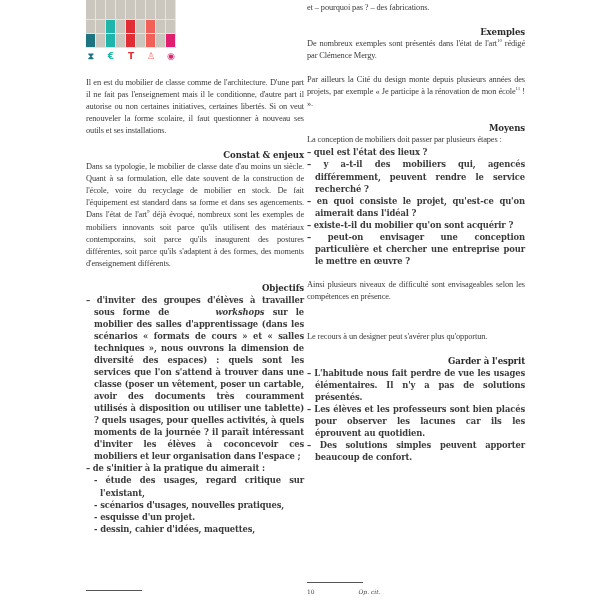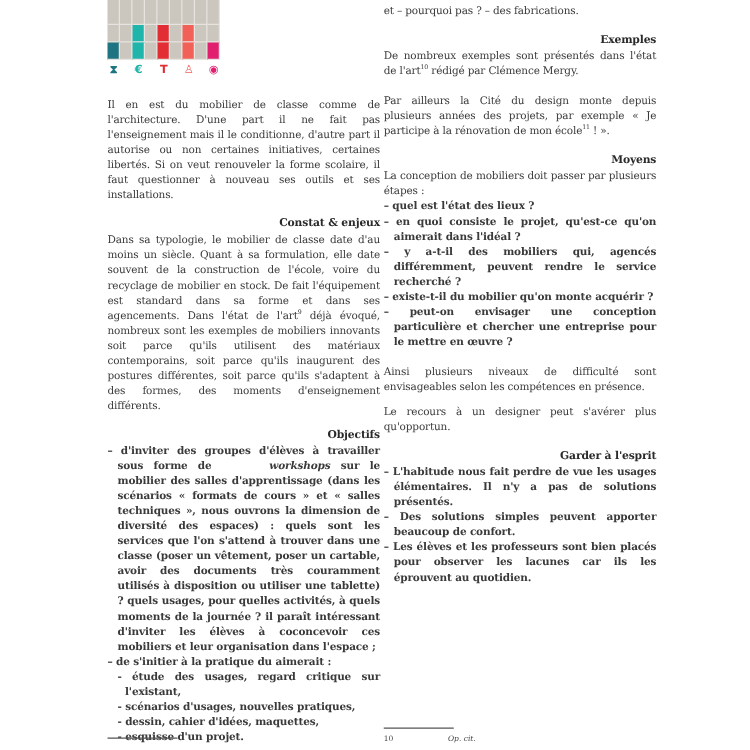--- a/index.html
+++ b/index.html
@@ -7,21 +7,21 @@
          font-family:"DejaVu Serif", "Liberation Serif", serif; color:#3a3a3a; }
   .col { position:absolute; top:0; width:218px; font-size:8.4px; line-height:12.05px; letter-spacing:-0.12px; }
   .col.left { left:86px; }
   .col.right { left:307px; }
   .graphic { position:absolute; left:86px; top:0; width:90px; }
   .grid { display:grid; grid-template-columns:repeat(9, 10px); grid-template-rows:20px 14px 14px; width:90px; }
   .cell { background:#cbc6be; border-right:1px solid #e7e4df; border-bottom:1px solid #e7e4df; box-sizing:border-box; }
   .icons { position:relative; height:16px; margin-top:2px; }
   .ico { position:absolute; top:1px; font-size:9px; line-height:10px; text-align:center; width:10px; font-family:"DejaVu Sans", sans-serif; font-weight:bold; }
   h3 { font-size:8.6px; font-weight:bold; margin:0; line-height:12.05px; color:#2a2a2a;text-align:right; }
-  p { margin:0; text-align:justify; }
+  p { margin:0; text-align:justify;font-family:Liberation Serif, serif; }
   .sec { margin-bottom:12px; }
   ul { list-style:none; margin:0; padding:0;font-weight:bold; }
   li { padding-left:8px; text-indent:-8px; text-align:justify; }
   li.sub { padding-left:14px; text-indent:-6px; }
   sup { font-size:5px; line-height:0; vertical-align:4px; }
   em { font-style:italic;padding-left:38px; }
   .rule { position:absolute; height:1px; background:#555; }
   .footnote { position:absolute; font-size:6px; line-height:8px; color:#444; }
 </style>
 </head>
@@ -74,53 +74,53 @@
     <h3>Constat &amp; enjeux</h3>
     <p><span>Dans sa typologie, le mobilier de classe date d'au moins un siècle. Quant à sa formulation, elle date souvent de la construction de l'école, voire du recyclage de mobilier en stock. De fait l'équipement est standard dans sa forme et dans ses agencements. Dans l'état de l'art</span><sup>9</sup><span> déjà évoqué, nombreux sont les exemples de mobiliers innovants soit parce qu'ils utilisent des matériaux contemporains, soit parce qu'ils inaugurent des postures différentes, soit parce qu'ils s'adaptent à des formes, des moments d'enseignement différents.</span></p>
   </div>
   <div class="sec">
     <h3>Objectifs</h3>
     <ul>
       <li><span>– d'inviter des groupes d'élèves à travailler sous forme de </span><em>workshops</em><span> sur le mobilier des salles d'apprentissage (dans les scénarios « formats de cours » et « salles techniques », nous ouvrons la dimension de diversité des espaces) : quels sont les services que l'on s'attend à trouver dans une classe (poser un vêtement, poser un cartable, avoir des documents très couramment utilisés à disposition ou utiliser une tablette) ? quels usages, pour quelles activités, à quels moments de la journée ? il paraît intéressant d'inviter les élèves à coconcevoir ces mobiliers et leur organisation dans l'espace ;</span></li>
       <li>– de s'initier à la pratique du aimerait :</li>
       <li class="sub">- étude des usages, regard critique sur l'existant,</li>
       <li class="sub">- scénarios d'usages, nouvelles pratiques,</li>
+      <li class="sub">- esquisse d'un projet.</li>
       <li class="sub">- dessin, cahier d'idées, maquettes,</li>
-      <li class="sub">- esquisse d'un projet.</li>
     </ul>
   </div>
 </div>
 <div class="rule" style="left:86px; top:590px; width:56px;"></div>
 
 <div class="col right" style="top:2px;">
   <p class="sec">et – pourquoi pas ? – des fabrications.</p>
   <div class="sec">
     <h3>Exemples</h3>
     <p style="margin-bottom:12px;"><span>De nombreux exemples sont présentés dans l'état de l'art</span><sup>10</sup><span> rédigé par Clémence Mergy.</span></p>
     <p><span>Par ailleurs la Cité du design monte depuis plusieurs années des projets, par exemple « Je participe à la rénovation de mon école</span><sup>11</sup><span> ! ».</span></p>
   </div>
   <div class="sec">
     <h3>Moyens</h3>
     <p>La conception de mobiliers doit passer par plusieurs étapes :</p>
     <ul>
       <li>– quel est l'état des lieux ?</li>
+      <li>– y a-t-il des mobiliers qui, agencés différemment, peuvent rendre le service recherché ?</li>
       <li>– en quoi consiste le projet, qu'est-ce qu'on aimerait dans l'idéal ?</li>
-      <li>– y a-t-il des mobiliers qui, agencés différemment, peuvent rendre le service recherché ?</li>
-      <li>– existe-t-il du mobilier qu'on monte acquérir ?</li>
+      <li>– existe-t-il du mobilier qu'on sont acquérir ?</li>
       <li>– peut-on envisager une conception particulière et chercher une entreprise pour le mettre en œuvre ?</li>
     </ul>
-    <p style="margin-top:12px; margin-bottom:8px;">Ainsi plusieurs niveaux de difficulté sont envisageables selon les compétences en présence.</p>
+    <p style="margin-top:12px; margin-bottom:28px;">Ainsi plusieurs niveaux de difficulté sont envisageables selon les compétences en présence.</p>
     <p>Le recours à un designer peut s'avérer plus qu'opportun.</p>
   </div>
   <div class="sec">
     <h3>Garder à l'esprit</h3>
     <ul>
       <li>– L'habitude nous fait perdre de vue les usages élémentaires. Il n'y a pas de solutions présentés.</li>
+      <li>– Les élèves et les professeurs sont bien placés pour observer les lacunes car ils les éprouvent au quotidien.</li>
       <li>– Des solutions simples peuvent apporter beaucoup de confort.</li>
-      <li>– Les élèves et les professeurs sont bien placés pour observer les lacunes car ils les éprouvent au quotidien.</li>
     </ul>
   </div>
 </div>
 
 <div class="rule" style="left:307px; top:582px; width:56px;"></div>
 <div class="footnote" style="left:307px; top:588px;">
   <span>10</span>&nbsp;&nbsp;&nbsp;<em>Op. cit.</em>
 </div>
 
 </body></html>

